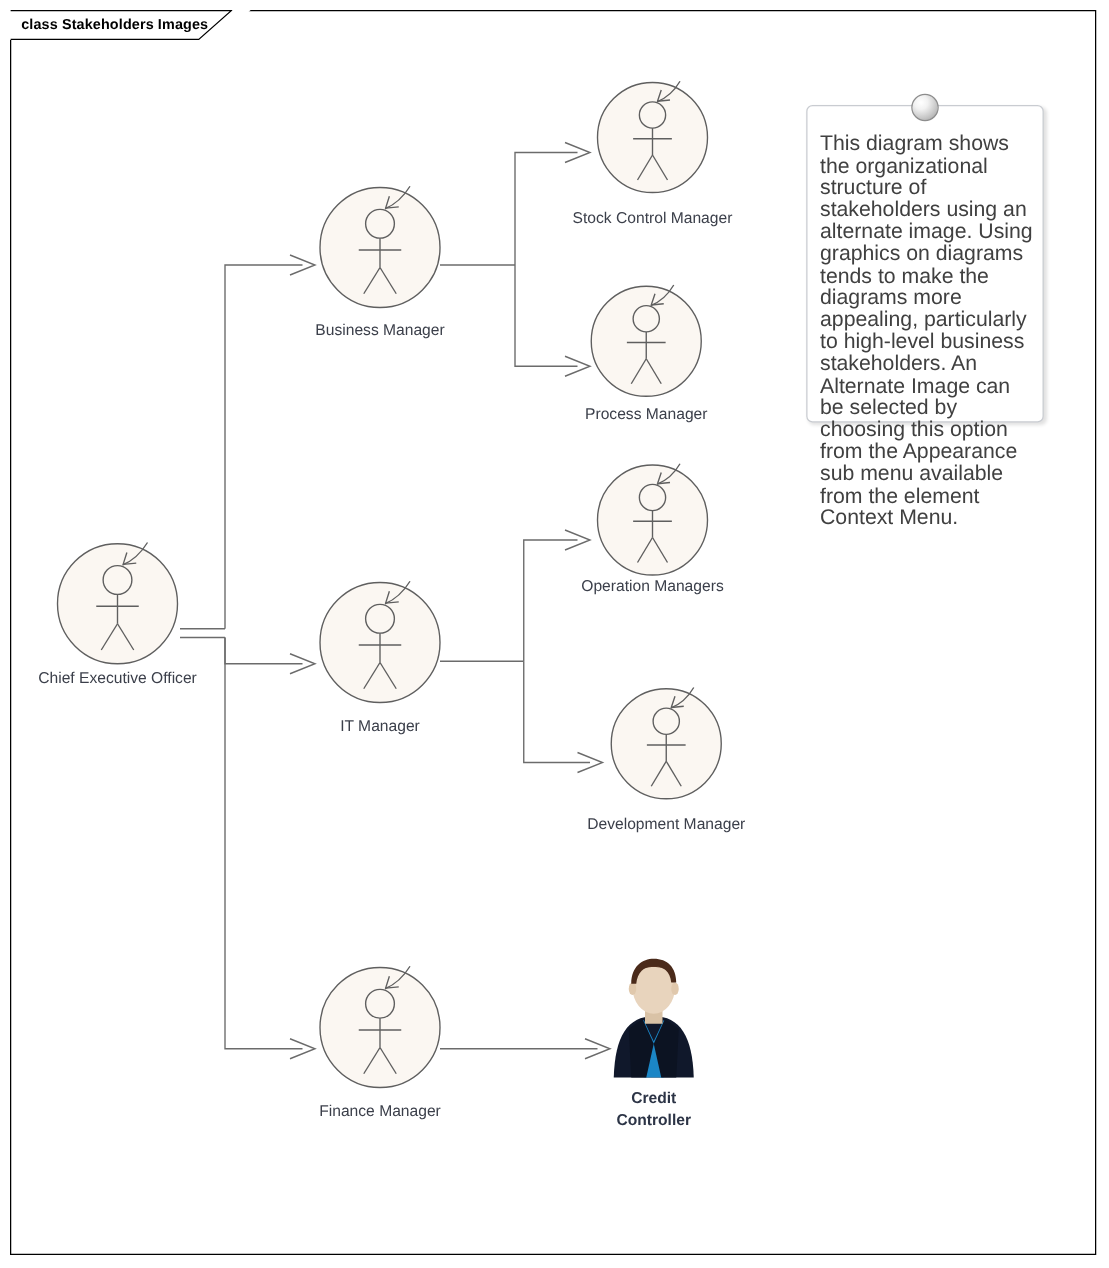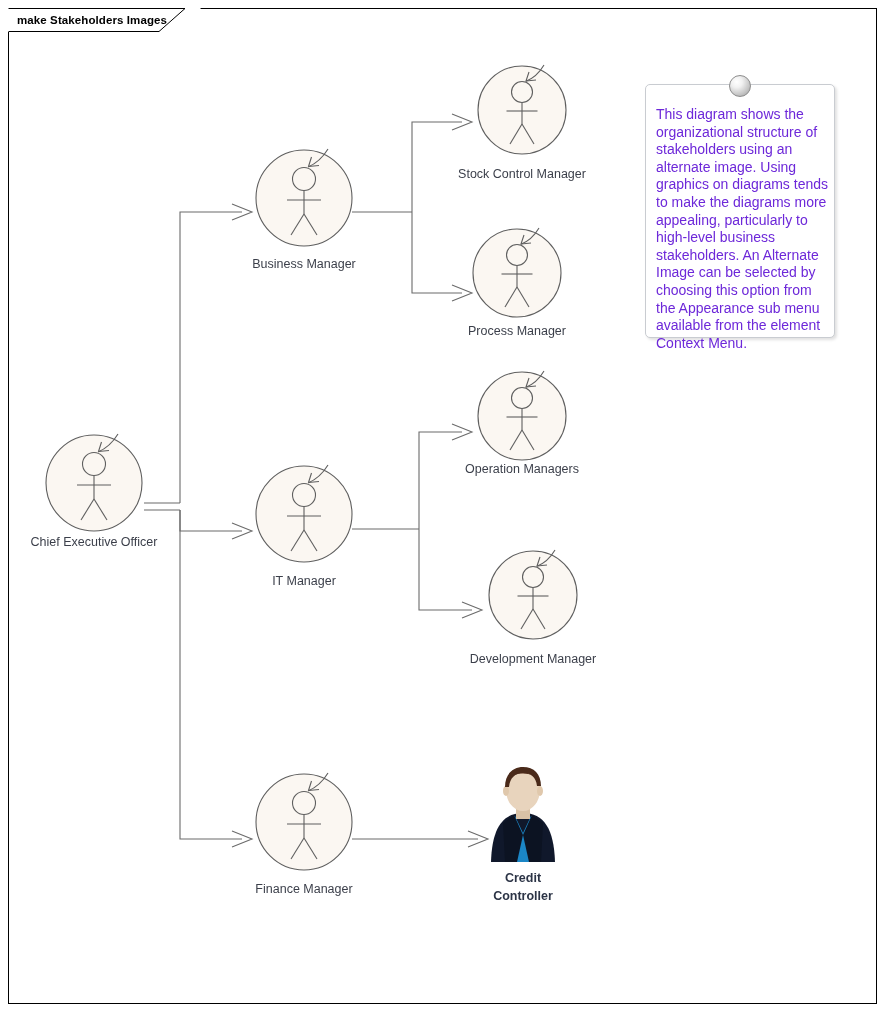--- a/index.html
+++ b/index.html
@@ -95,23 +95,23 @@
     border-radius: 5px;
     box-sizing: border-box;
     box-shadow: 2px 2px 3px rgba(0,0,0,0.12);
     z-index: 2;
   }
   .note-text {
     position: absolute;
     left: 10px;
     top: 21px;
     width: 172px;
-    font-size: 14px;
+    font-size: 17px;
     line-height: 17.6px;
-    color: #6d28d9;
+    color: #404040;
     font-family: "Liberation Sans", sans-serif;
   }
   .note-pin {
     position: absolute;
     left: 729px;
     top: 75px;
     width: 22px;
     height: 22px;
     border-radius: 50%;
     background:
@@ -132,21 +132,21 @@
   }
 </style>
 </head>
 <body>
 
 <div id="canvas">
 
   <div class="frame"></div>
 
   <div class="title-tab">
-    <span class="title-tab-text">make Stakeholders Images</span>
+    <span class="title-tab-text">class Stakeholders Images</span>
   </div>
   <svg class="title-tab-border" viewBox="0 0 178 24">
     <path d="M 0.5 0.5 L 177 0.5 L 151 23.5 L 0.5 23.5" fill="none" stroke="#000000" stroke-width="1"></path>
   </svg>
 
   <svg class="diagram-svg" viewBox="0 0 887 1014">
     <defs>
       <g id="actor-glyph-48">
         <circle cx="0" cy="0" r="48" fill="#fbf7f2" stroke="#5f5f5f" stroke-width="1.1"></circle>
         <circle cx="0" cy="-19" r="11.5" fill="none" stroke="#5f5f5f" stroke-width="1.1"></circle>

